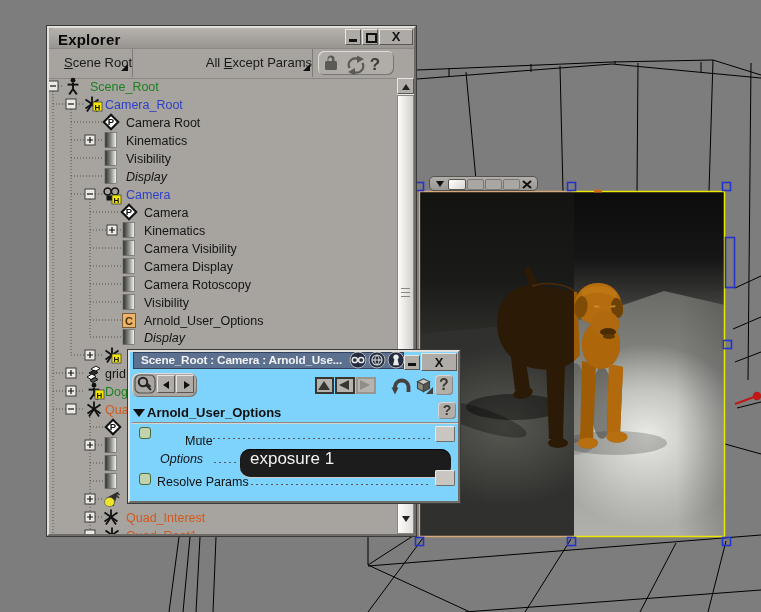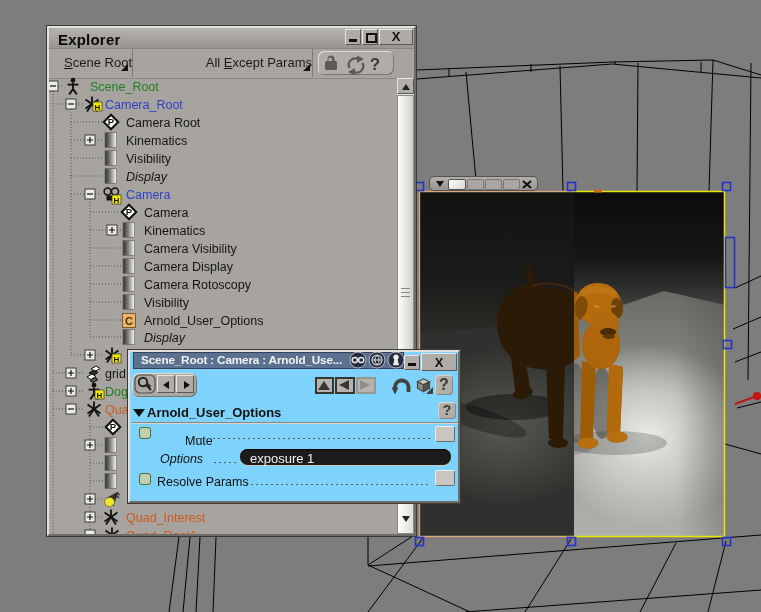--- a/index.html
+++ b/index.html
@@ -49,22 +49,22 @@
 border-top:1px solid #e8e6e2;border-left:1px solid #e8e6e2;border-right:1px solid #5a5854;border-bottom:1px solid #5a5854;
 color:#141414;}
 #pgrp{position:absolute;left:4px;top:23px;width:65px;height:24px;background:#aba8a3;
 border-radius:7px;box-shadow:inset 1px 1px 0 #dddbd7, inset -1px -1px 0 #787672;}
 .greensq{position:absolute;width:12px;height:12px;background:#c2d2ae;border:1.5px solid #4a6a3a;
 border-radius:3px;box-sizing:border-box;}
 .plabel{position:absolute;font-size:12.5px;color:#11100e;}
 .dotline{position:absolute;height:1px;background:repeating-linear-gradient(90deg,#5a5852 0,#5a5852 2px,transparent 2px,transparent 5px);}
 .checkbox{position:absolute;width:20px;height:16px;background:#c9c6c1;box-sizing:border-box;
 border-top:1.5px solid #ecebe8;border-left:1.5px solid #ecebe8;border-right:1.5px solid #6e6c68;border-bottom:1.5px solid #6e6c68;border-radius:2px;}
-#dfield{position:absolute;left:112px;top:99px;width:211px;height:16px;background:#1c1c1c;
-border-radius:10px;box-sizing:border-box;color:#f2f2f0;font-size:13px;line-height:19px;padding-left:10px;
+#dfield{position:absolute;left:112px;top:99px;width:211px;height:28px;background:#1c1c1c;
+border-radius:10px;box-sizing:border-box;color:#f2f2f0;font-size:17px;line-height:19px;padding-left:10px;
 box-shadow:0 1px 0 #cfccc7, inset 0 1px 1px #000;}
 </style>
 </head>
 <body>
 <svg id="bg" width="761" height="612" viewBox="0 0 761 612">
 <g stroke="#000000" stroke-width="1" fill="none">
 
 <path d="M417,70 L612,62"></path>
 <path d="M417,79 L612,64"></path>
 <path d="M612,62 L713,60"></path>

